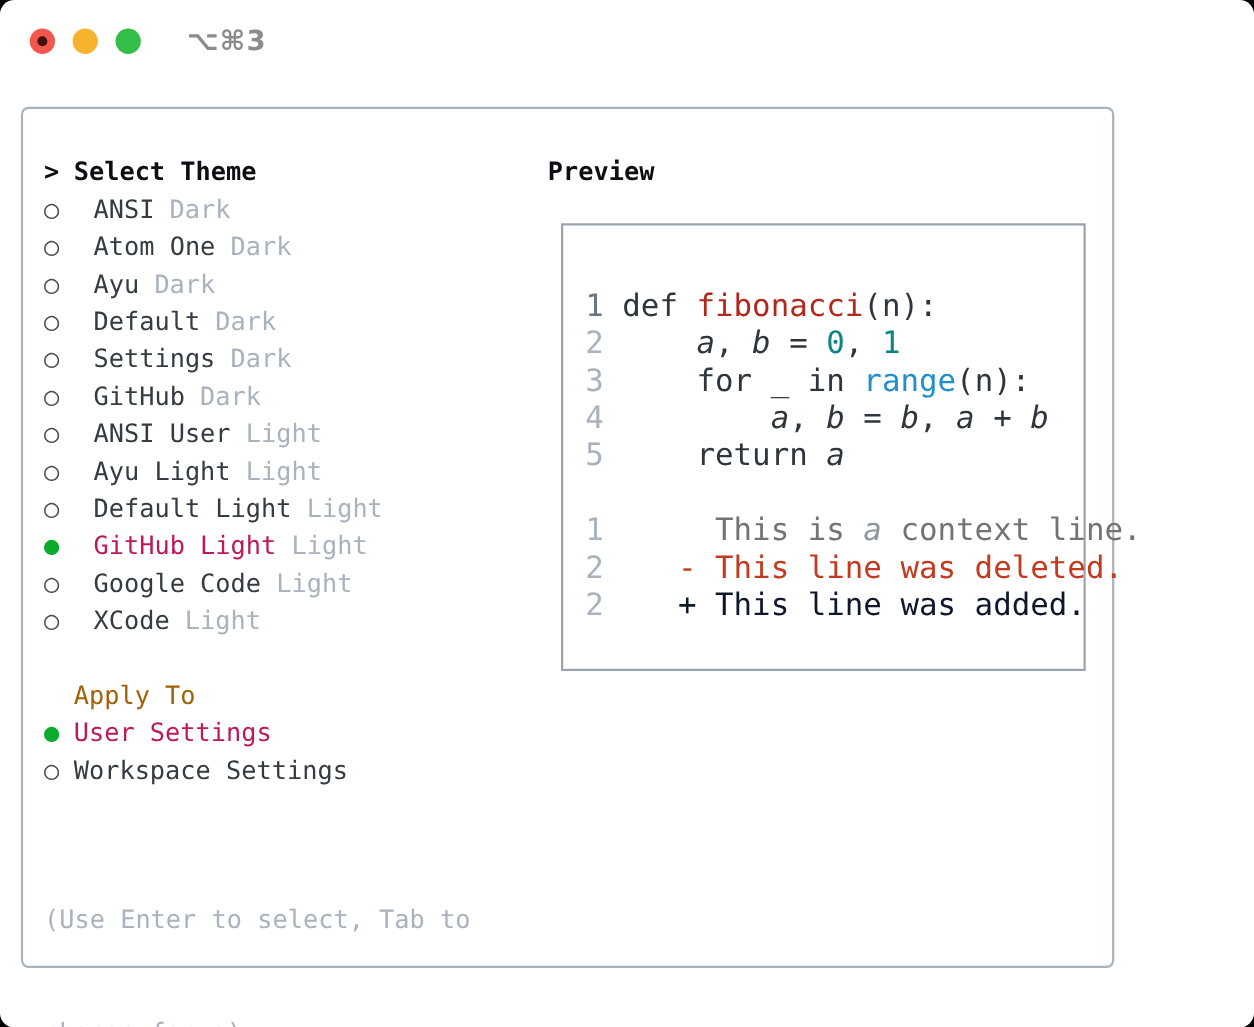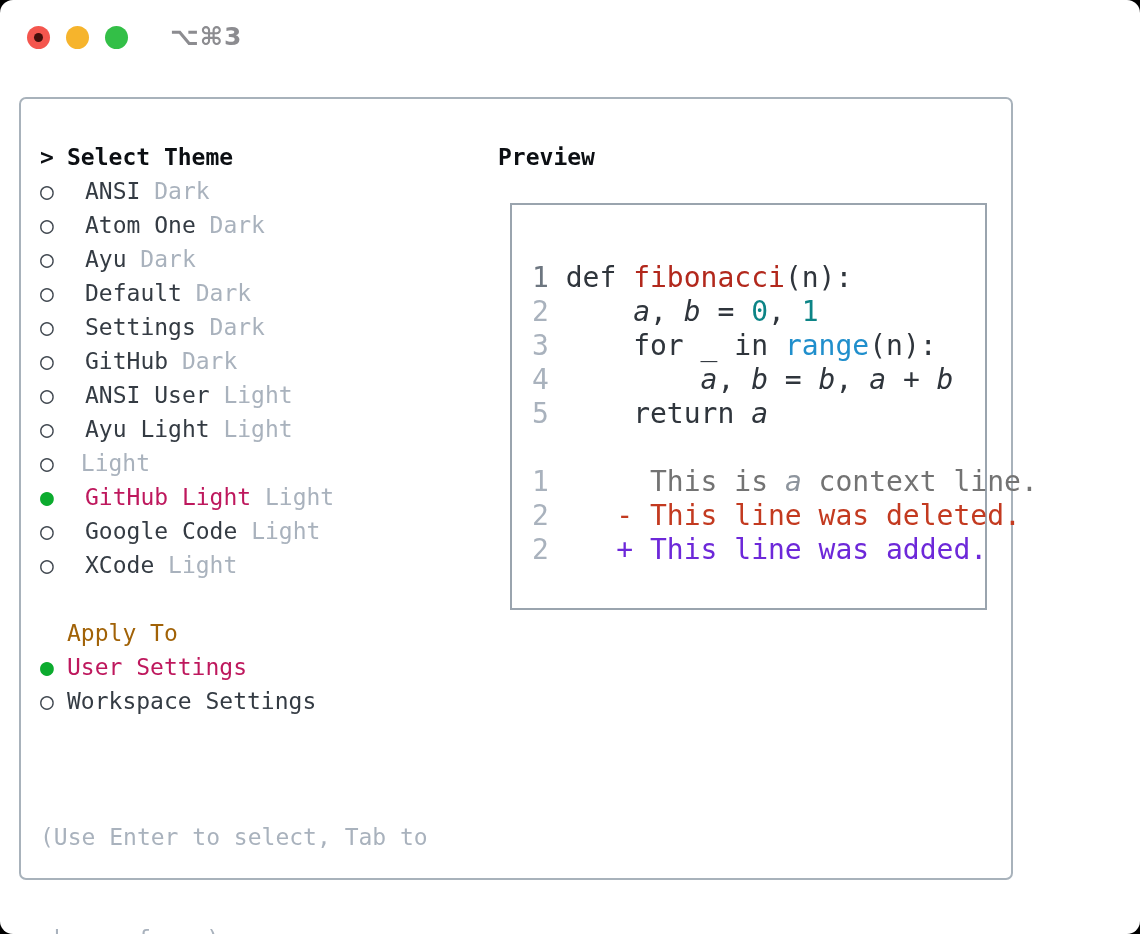--- a/index.html
+++ b/index.html
@@ -37,21 +37,21 @@
   .tk-num{color:#a9b2bd;}
   .tk-num1{color:#6d7680;}
   .tk-code{color:#2f353c;}
   .tk-func{color:#b2281c;}
   .tk-numlit{color:#0c8486;}
   .tk-builtin{color:#208fcc;}
   .tk-var{color:#2f353c;font-style:italic;}
   .tk-ctx{color:#737373;}
   .tk-ctxvar{color:#8d949d;font-style:italic;}
   .tk-del{color:#c33a20;}
-  .tk-add{color:#6d28d9;}
+  .tk-add{color:#0f172a;}
 </style>
 </head>
 <body>
 
 <div class="window">
   <div class="titlebar">
     <div class="traffic">
       <span class="tl red">
           <span class="dot"></span>
         </span>
@@ -68,21 +68,21 @@
       </div>
       <div id="theme-list">
           <div class="row"><span class="marker">○</span><span class="theme-name">ANSI</span><span class="theme-variant">Dark</span></div>
           <div class="row"><span class="marker">○</span><span class="theme-name">Atom One</span><span class="theme-variant">Dark</span></div>
           <div class="row"><span class="marker">○</span><span class="theme-name">Ayu</span><span class="theme-variant">Dark</span></div>
           <div class="row"><span class="marker">○</span><span class="theme-name">Default</span><span class="theme-variant">Dark</span></div>
           <div class="row"><span class="marker">○</span><span class="theme-name">Settings</span><span class="theme-variant">Dark</span></div>
           <div class="row"><span class="marker">○</span><span class="theme-name">GitHub</span><span class="theme-variant">Dark</span></div>
           <div class="row"><span class="marker">○</span><span class="theme-name">ANSI User</span><span class="theme-variant">Light</span></div>
           <div class="row"><span class="marker">○</span><span class="theme-name">Ayu Light</span><span class="theme-variant">Light</span></div>
-          <div class="row"><span class="marker">○</span><span class="theme-variant">Light</span></div>
+          <div class="row"><span class="marker">○</span><span class="theme-name">Default Light</span><span class="theme-variant">Light</span></div>
           <div class="row selected"><span class="marker">●</span><span class="theme-name">GitHub Light</span><span class="theme-variant">Light</span></div>
           <div class="row"><span class="marker">○</span><span class="theme-name">Google Code</span><span class="theme-variant">Light</span></div>
           <div class="row"><span class="marker">○</span><span class="theme-name">XCode</span><span class="theme-variant">Light</span></div>
         </div>
       <div class="spacer"></div>
       <div class="row">
         <span class="marker"></span><span class="apply-header-label">Apply To</span>
       </div>
       <div id="apply-list">
           <div class="row selected"><span class="marker">●</span><span class="opt-label">User Settings</span></div>

